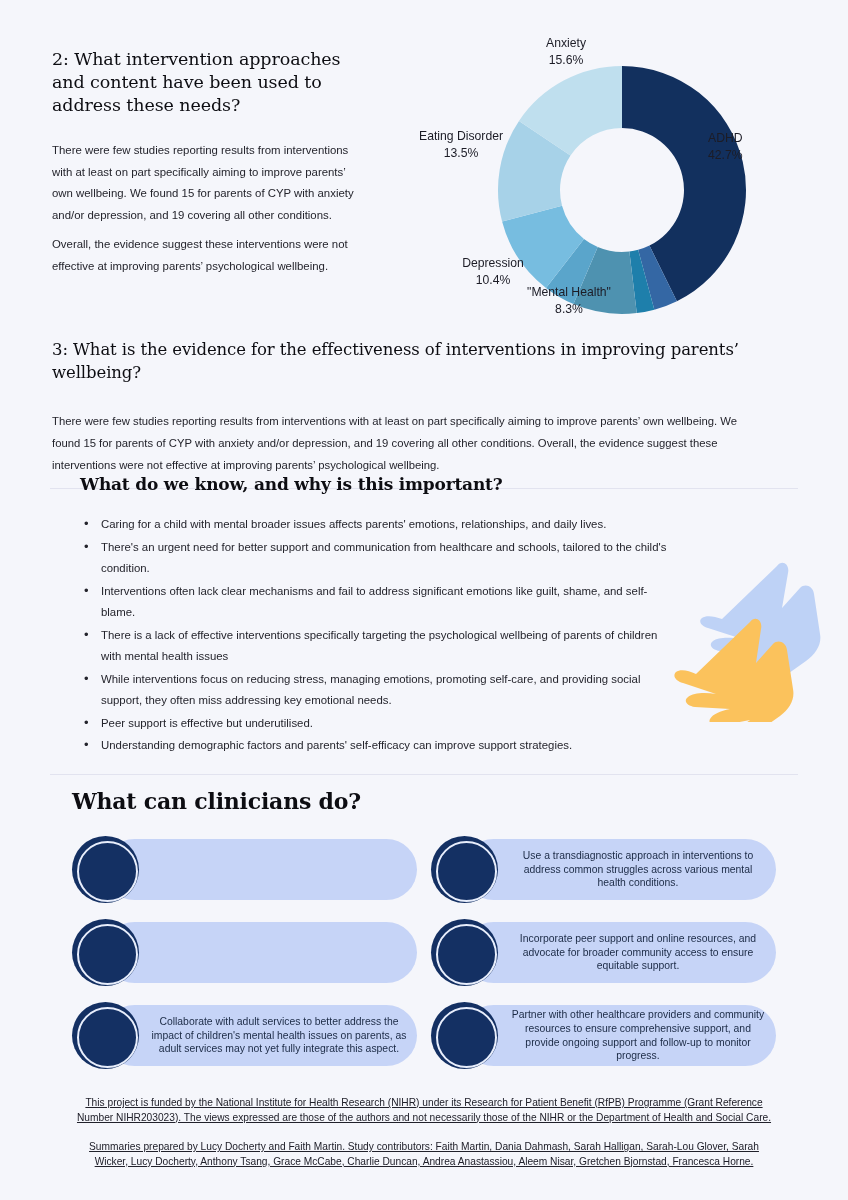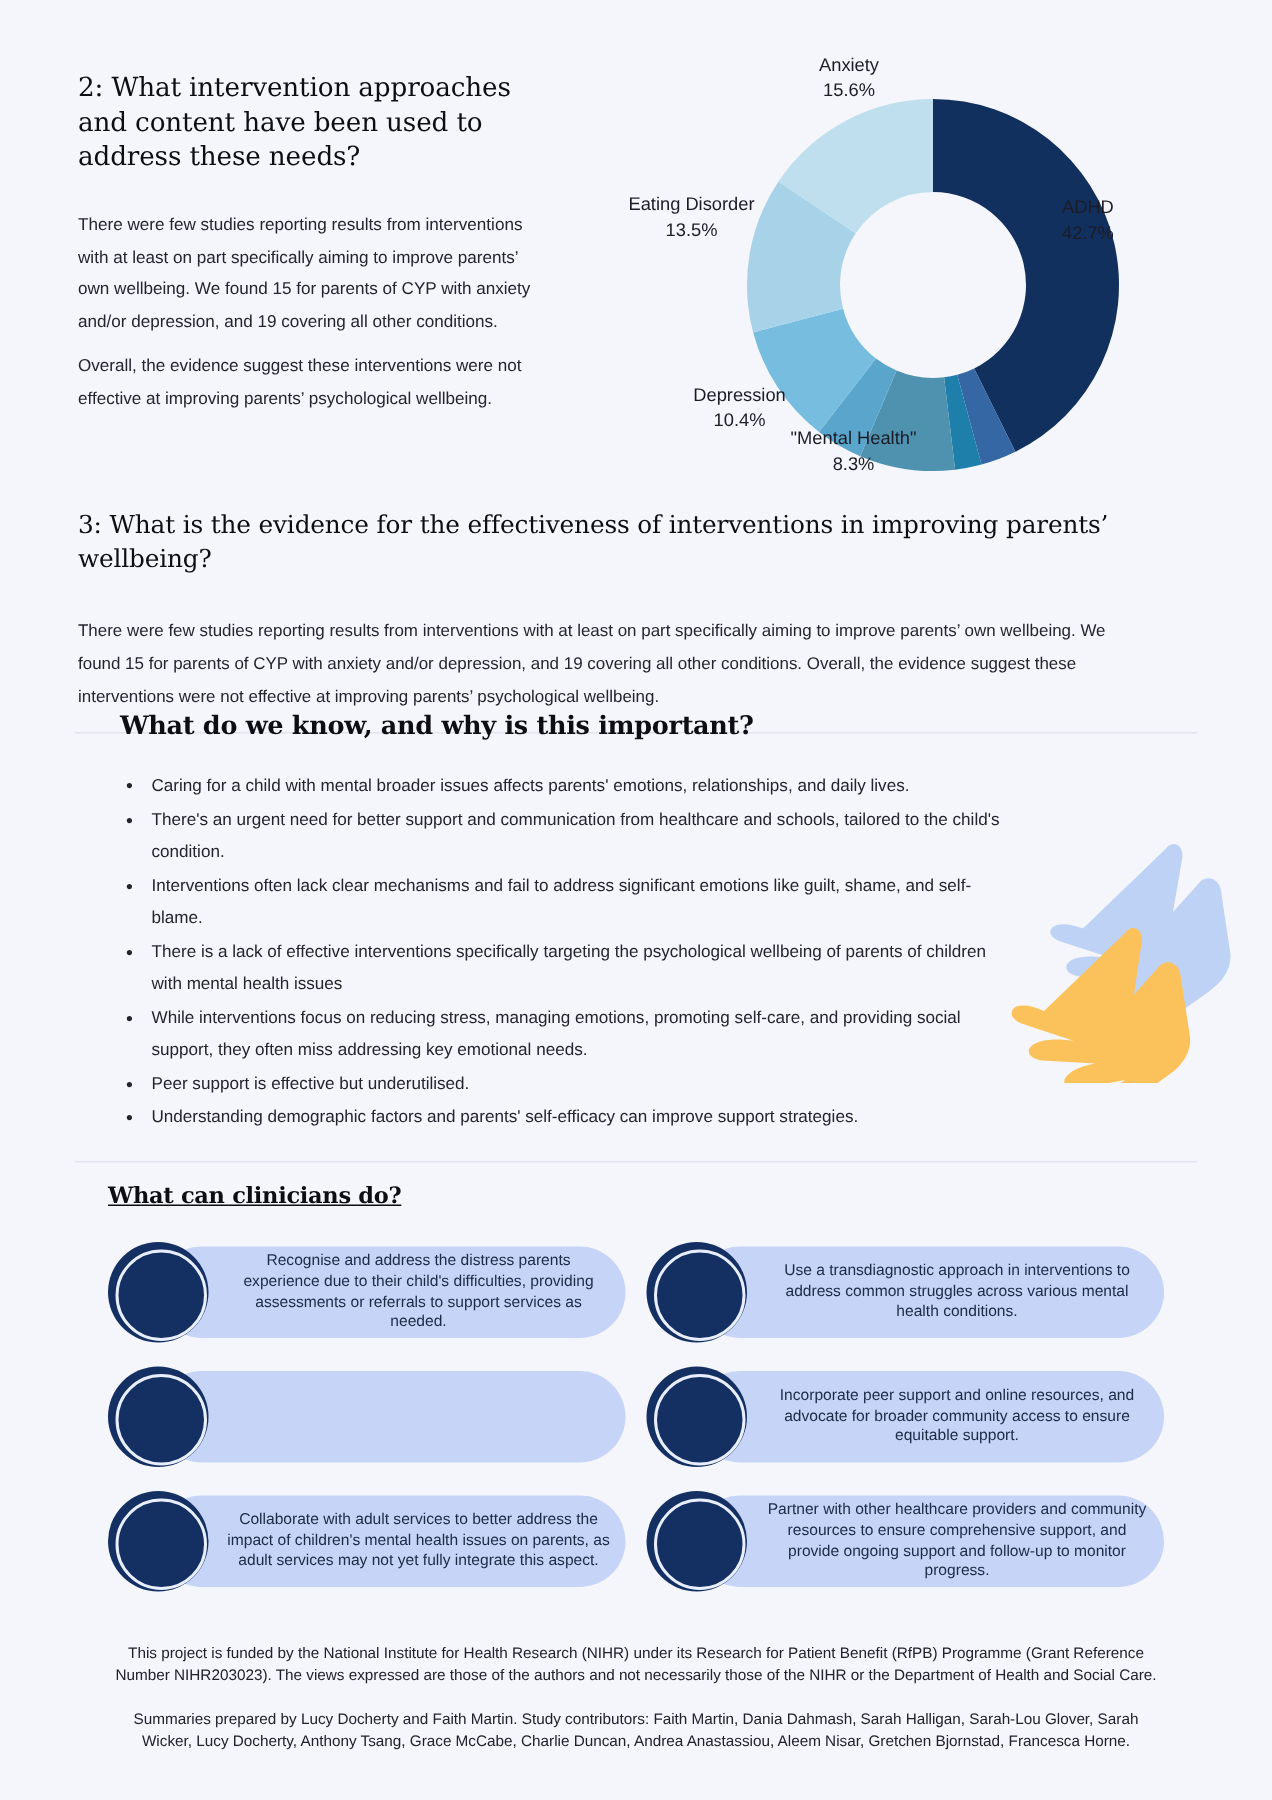--- a/index.html
+++ b/index.html
@@ -103,21 +103,21 @@
     top: -1px;
     font-size: 13px;
     color: #24242c;
   }
 
   
   #hands { position: absolute; left: 630px; top: 542px; }
 
   
   #sec-clin { position: absolute; left: 72px; top: 788px; width: 704px; }
-  #sec-clin .sec-head { font-size: 15px; text-decoration: underline; }
+  #sec-clin .sec-head { font-size: 22px; }
   .card-grid {
     margin-top: 22px;
     display: grid;
     grid-template-columns: 345px 345px;
     column-gap: 14px;
     row-gap: 16px;
   }
   .clin-card {
     position: relative;
     height: 67px;
@@ -166,20 +166,21 @@
     position: absolute;
     left: 74px;
     top: 1096px;
     width: 700px;
     text-align: center;
   }
   #footer p {
     font-size: 10.2px;
     line-height: 14.6px;
     color: #21212b;
+    text-decoration: underline;
   }
   #footer p.credits { margin-top: 15px; }
 </style>
 </head>
 <body>
 
 <div class="page">
 
   <div id="sec2">
     <h2 class="q-head">2: What intervention approaches and content have been used to address these needs?</h2>
@@ -269,21 +270,20 @@
   </svg>
 
   <div class="divider" id="div2"></div>
 
   <div id="sec-clin">
     <h2 class="sec-head">What can clinicians do?</h2>
     <div class="card-grid" id="clin-grid">
         <div class="clin-card">
           <div class="clin-pill"></div>
           <div class="clin-circle"></div>
-          <div class="clin-text">Recognise and address the distress parents experience due to their child's difficulties, providing assessments or referrals to support services as needed.</div>
         </div>
         <div class="clin-card">
           <div class="clin-pill"></div>
           <div class="clin-circle"></div>
           <div class="clin-text">Use a transdiagnostic approach in interventions to address common struggles across various mental health conditions.</div>
         </div>
         <div class="clin-card">
           <div class="clin-pill"></div>
           <div class="clin-circle"></div>
         </div>

